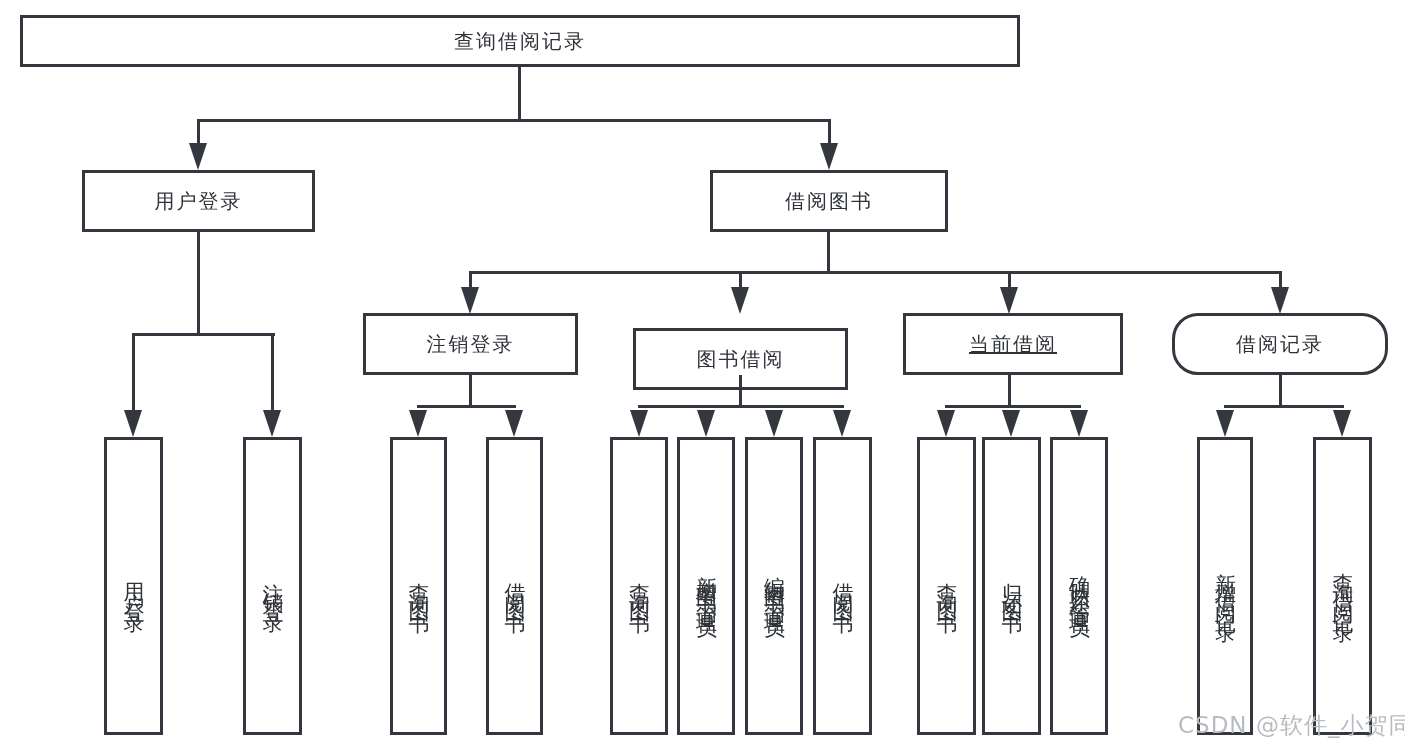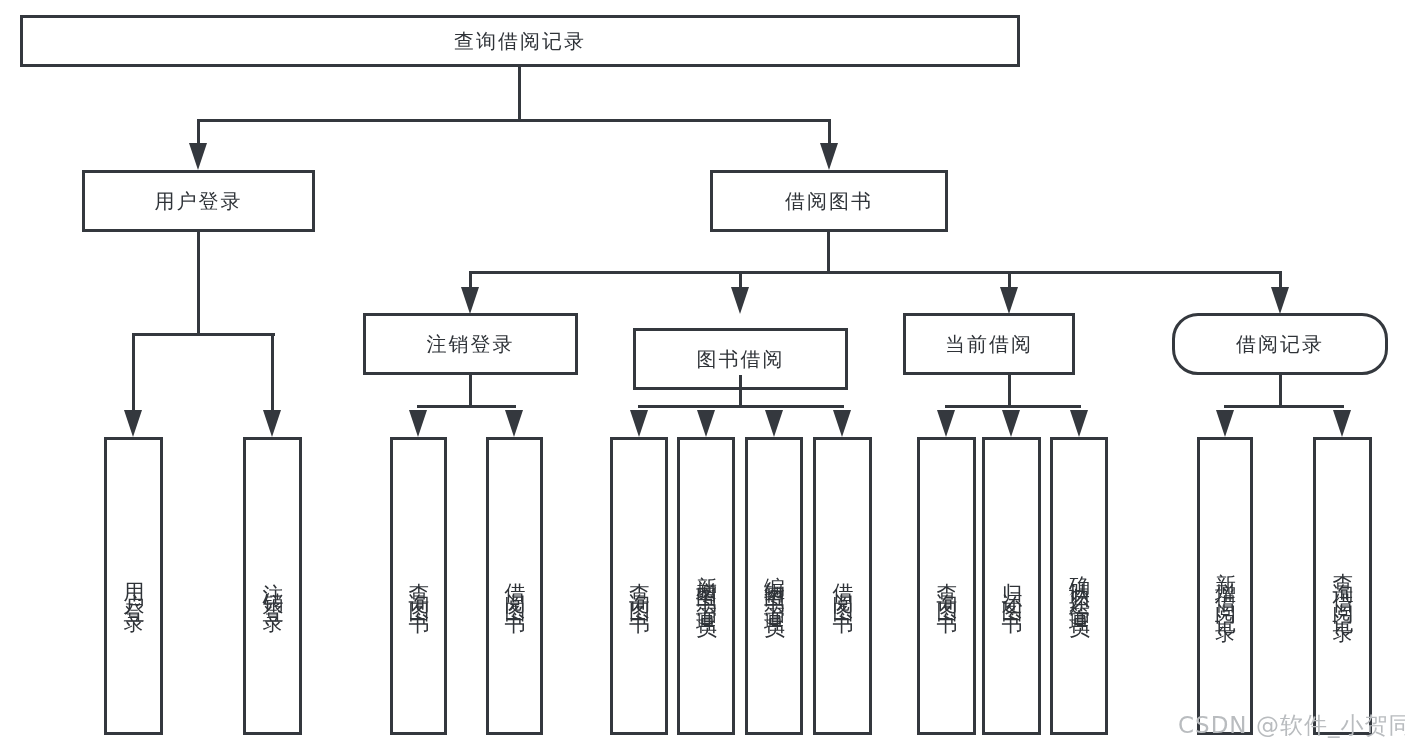--- a/index.html
+++ b/index.html
@@ -72,21 +72,21 @@
   <div class="arrow" style="left:1000px; top:287px;"></div>
   <div class="vl" style="left:1279px; top:271px; height:18px;"></div>
   <div class="arrow" style="left:1271px; top:287px;"></div>
 
   <div class="node" style="left:363px; top:313px; width:215px; height:62px;">
     <span class="h-label">注销登录</span>
   </div>
   <div class="node" style="left:633px; top:328px; width:215px; height:62px;">
     <span class="h-label">图书借阅</span>
   </div>
-  <div class="node" style="left:903px; top:313px; width:172px; height:62px;">
+  <div class="node" style="left:903px; top:313px; width:220px; height:62px;text-decoration:underline;">
     <span class="h-label">当前借阅</span>
   </div>
   <div class="node" style="left:1172px; top:313px; width:216px; height:62px;border-radius:26px;">
     <span class="h-label">借阅记录</span>
   </div>
 
   <div class="vl" style="left:469px; top:375px; height:33px;"></div>
   <div class="hl" style="left:417px; top:405px; width:99px;"></div>
   <div class="arrow" style="left:409px; top:410px;"></div>
   <div class="arrow" style="left:505px; top:410px;"></div>

